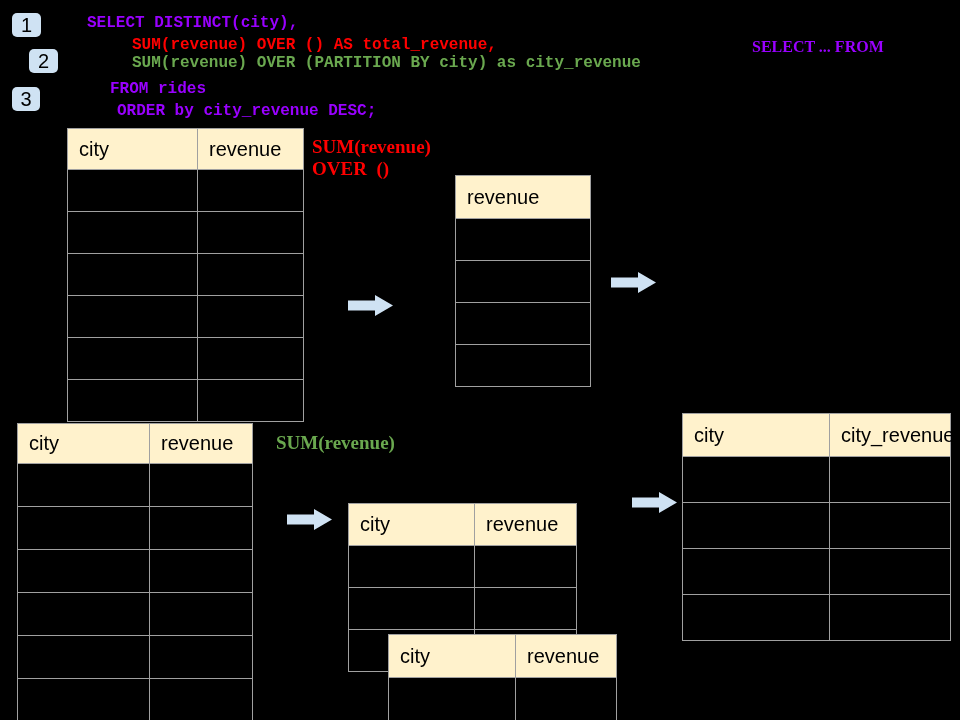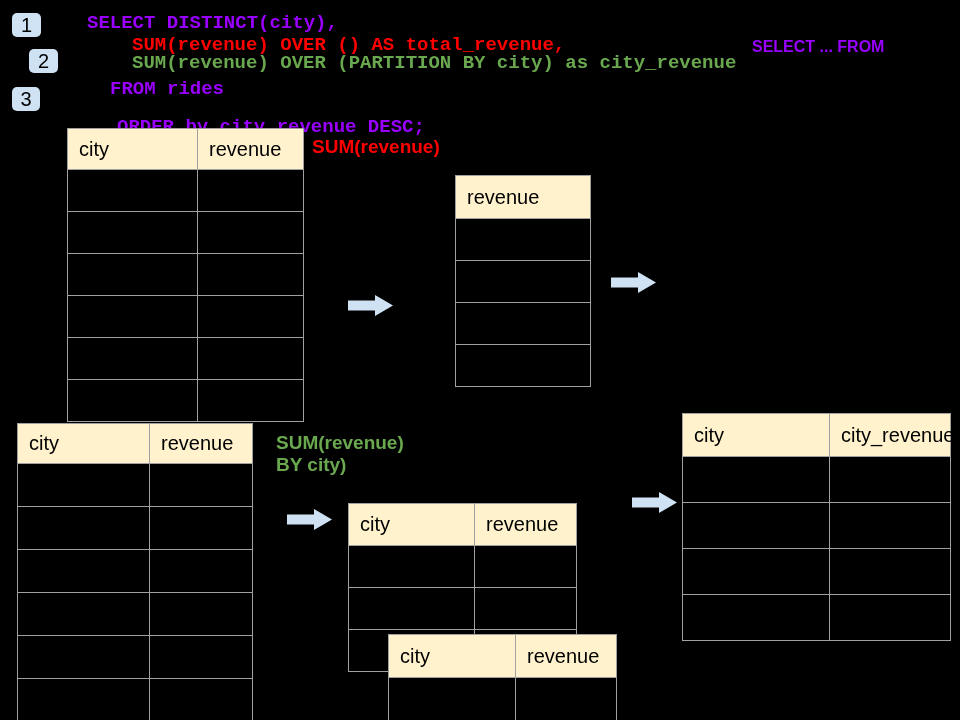--- a/index.html
+++ b/index.html
@@ -13,24 +13,24 @@
     background:var(--background);
     font-family:"Liberation Sans",sans-serif;
   }
   .badge{
     position:absolute;background:var(--badge-fill);color:#000;
     border-radius:5px;display:flex;align-items:center;justify-content:center;
     font-size:20px;line-height:1;
   }
   .code-line{
     position:absolute;font-family:"Liberation Mono",monospace;
-    font-weight:bold;font-size:19px;line-height:22px;white-space:pre;
+    font-weight:bold;font-size:16px;line-height:22px;white-space:pre;
   }
   .note{
-    position:absolute;font-family:Liberation Sans, sans-serif;
+    position:absolute;font-family:Liberation Serif, serif;
     font-weight:bold;font-size:19px;line-height:22px;white-space:pre;
   }
   .note.small{font-size:16px;line-height:21px;}
   .tblwrap{position:absolute;}
   .tblwrap table{
     border-collapse:collapse;width:100%;table-layout:fixed;background:#000;
   }
   .tblwrap th{
     background:var(--header-fill);border:1px solid var(--table-border);
     font-weight:normal;text-align:left;font-size:20px;color:#000;
@@ -50,28 +50,28 @@
 
   <div class="badge" style="left:12px;top:13px;width:29px;height:24px;">1</div>
   <div class="badge" style="left:29px;top:49px;width:29px;height:24px;">2</div>
   <div class="badge" style="left:12px;top:87px;width:28px;height:24px;">3</div>
 
   <div>
     <div class="code-line" style="left: 87px; top: 12px; color: rgb(153, 0, 255);">SELECT DISTINCT(city),</div>
     <div class="code-line" style="left: 132px; top: 34px; color: rgb(255, 0, 0); text-align: center;">SUM(revenue) OVER () AS total_revenue,</div>
     <div class="code-line" style="left: 132px; top: 52px; color: rgb(106, 168, 79);">SUM(revenue) OVER (PARTITION BY city) as city_revenue</div>
     <div class="code-line" style="left: 110px; top: 78px; color: rgb(153, 0, 255); font-family: Liberation Mono, monospace;">FROM rides</div>
-    <div class="code-line" style="left: 117px; top: 100px; color: rgb(153, 0, 255); margin-top: 16px;">ORDER by city_revenue DESC;</div>
+    <div class="code-line" style="left: 117px; top: 100px; color: rgb(153, 0, 255);">ORDER by city_revenue DESC;</div>
   </div>
 
   <div class="note small" style="left: 752px; top: 36px; color: rgb(153, 0, 255);"><div>SELECT ... FROM</div></div>
 
-  <div class="note" style="left: 312px; top: 136px; color: rgb(255, 0, 0);"><div>SUM(revenue)</div></div>
-
-  <div class="note" style="left: 276px; top: 432px; color: rgb(106, 168, 79);"><div>SUM(revenue)</div><div>BY city)</div></div>
+  <div class="note" style="left: 312px; top: 136px; color: rgb(255, 0, 0);"><div>SUM(revenue)</div><div>OVER  ()</div></div>
+
+  <div class="note" style="left: 276px; top: 432px; color: rgb(106, 168, 79);"><div>SUM(revenue)</div></div>
 
   <div class="tblwrap" style="left:67px;top:128px;width:237px;--hh:40px;--rh:41px;--c1:118px;">
       <table>
         <thead>
           <tr>
             <th>city</th>
             <th>revenue</th>
           </tr>
         </thead>
         <tbody>

